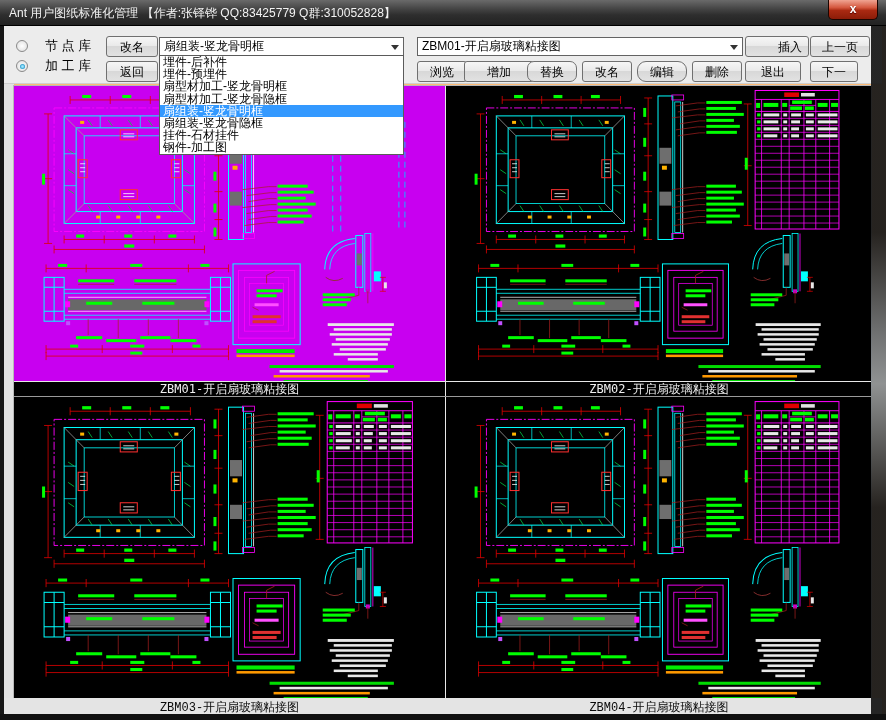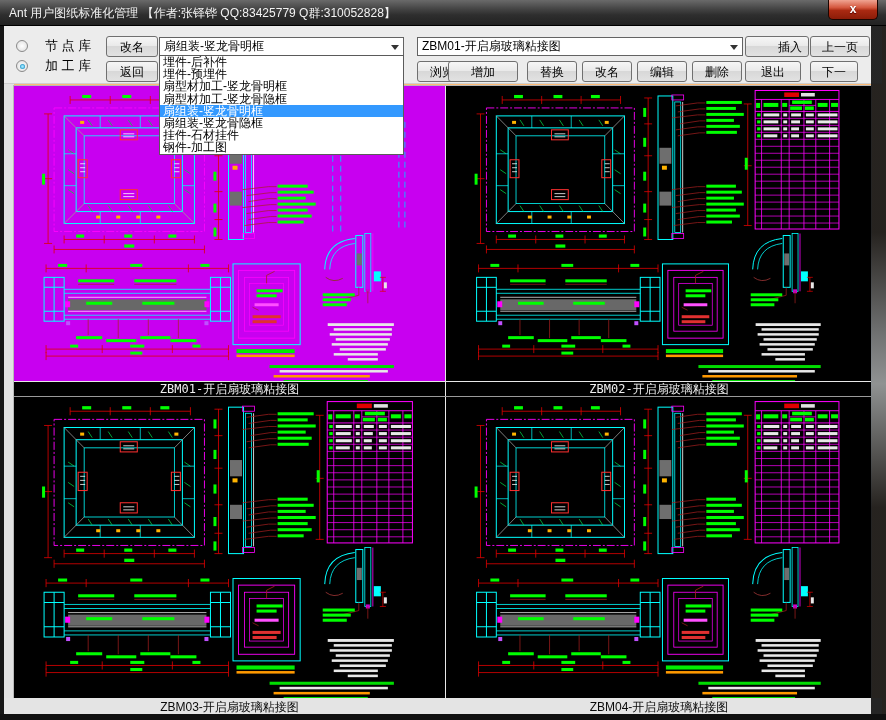--- a/index.html
+++ b/index.html
@@ -36,21 +36,21 @@
   .canvas{position:absolute;left:14px;top:86px;width:857px;height:612px;background:#000;outline:1px solid #b9b9b9;}
   .quad{position:absolute;}
   .vdiv{position:absolute;left:431px;top:0;width:1px;height:612px;background:#e8e8e8;}
   .hline1{position:absolute;left:0;top:295px;width:857px;height:1px;background:#e8e8e8;}
   .hline2{position:absolute;left:0;top:310px;width:857px;height:1px;background:#9a9a9a;}
   .mid-cap{position:absolute;top:296px;height:14px;font-family:"DejaVu Sans Mono",monospace;font-size:12px;color:#efefef;text-align:center;line-height:14px;}
   .mid-cap.l{left:0;width:431px;} .mid-cap.r{left:433px;width:424px;}
   .qbg-sel{fill:#c800f0;}
   
   .bottombar{position:absolute;left:4px;top:698px;width:878px;height:16px;background:#e4e4e4;}
-  .bot-cap{position:absolute;top:1px;font-family:Liberation Sans, sans-serif;font-size:12px;color:#0a0a0a;text-align:center;}
+  .bot-cap{position:absolute;top:1px;font-family:Liberation Mono, monospace;font-size:12px;color:#0a0a0a;text-align:center;}
   .bot-cap.l{left:10px;width:431px;} .bot-cap.r{left:443px;width:424px;}
   .bottom-frame{position:absolute;left:0;top:714px;width:886px;height:6px;background:#101010;}
   .right-frame{position:absolute;right:0;top:26px;width:15px;height:688px;background:linear-gradient(#1b1b1b,#1b1b1b 30%,#6a6f73 45%,#8a9094 52%,#1b1b1b 70%);opacity:.95;}
   .left-frame{position:absolute;left:0;top:26px;width:4px;height:694px;background:#161616;}
 </style>
 </head>
 <body>
 
 <div class="window">
 
@@ -79,24 +79,24 @@
 
     <div class="combo" style="left:413px;top:11px;width:326px;">
       <span>ZBM01-开启扇玻璃粘接图</span>
       <span class="combo-arrow"></span>
     </div>
 
     <button class="btn" style="left:741px;top:10px;width:64px;text-align:right;">插入</button>
     <button class="btn" style="left:806px;top:10px;width:60px;">上一页</button>
 
     <button class="btn" style="left:413px;top:35px;width:50px;">浏览</button>
-    <button class="btn" style="left:444px;top:35px;width:70px;">增加</button>
-    <button class="btn" style="left:523px;top:35px;width:50px;">替换</button>
+    <button class="btn" style="left:460px;top:35px;width:70px;">增加</button>
+    <button class="btn" style="left:523px;top:35px;width:50px;border-radius:7px;">替换</button>
     <button class="btn" style="left:578px;top:35px;width:50px;">改名</button>
-    <button class="btn" style="left:633px;top:35px;width:50px;">编辑</button>
+    <button class="btn" style="left:633px;top:35px;width:50px;border-radius:9px;">编辑</button>
     <button class="btn" style="left:688px;top:35px;width:50px;">删除</button>
     <button class="btn" style="left:741px;top:35px;width:56px;">退出</button>
     <button class="btn" style="left:806px;top:35px;width:48px;">下一页</button>
   </div>
 
   <svg width="0" height="0" style="position:absolute" aria-hidden="true">
     <defs>
       <g id="elev" fill="none" stroke-width="1">
         <path d="M8,20V150M4,20h8M4,150h8M4,85h8" stroke="#e00000" stroke-width="0.8"></path>
         <rect x="2" y="80" width="3" height="11" fill="#00ff00" stroke="none"></rect>

